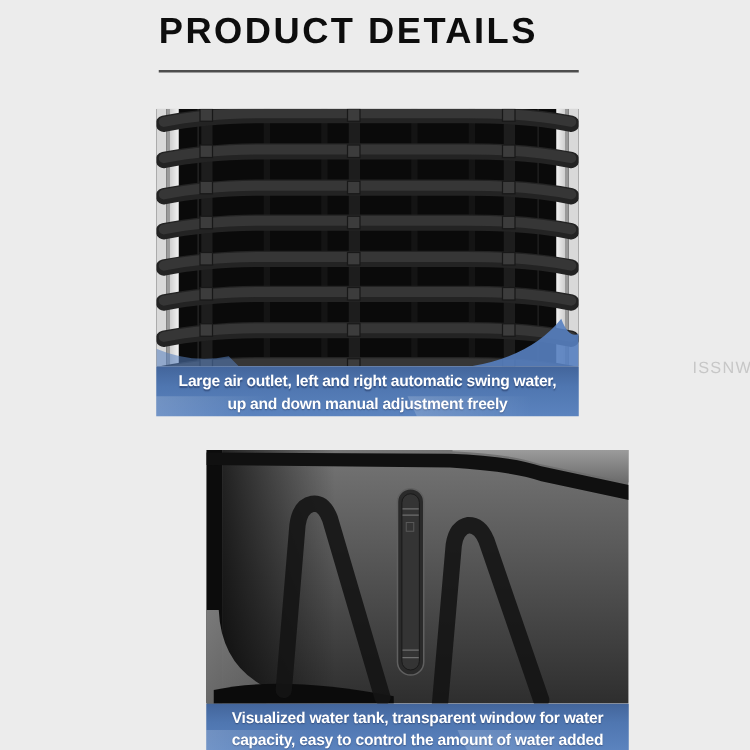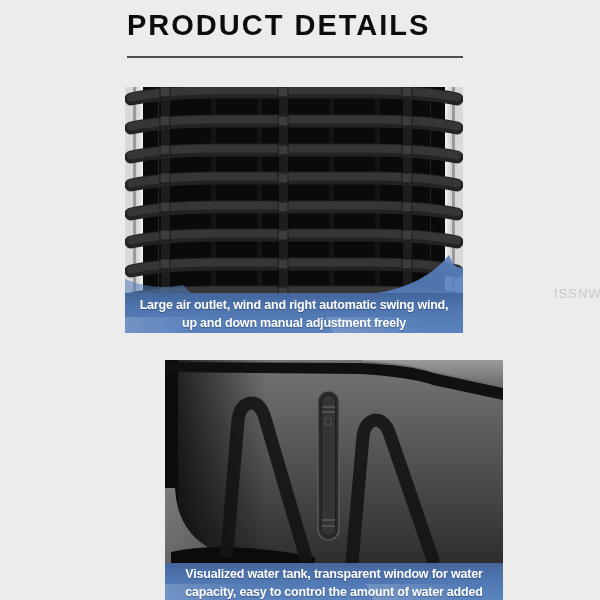--- a/index.html
+++ b/index.html
@@ -111,21 +111,21 @@
             <use href="#cliprow" y="205"></use>
         </g>
 
         <g>
           <path d="M252,206 Q300,198 324,168 Q330,184 338,180 L338,206 Z" fill="#567fc0" opacity="0.9"></path>
           <path d="M0,206 L0,192 Q28,204 58,198 L66,206 Z" fill="#567fc0" opacity="0.55"></path>
         </g>
       </svg>
     </span>
     <div class="caption cap1">
-      <span class="ln">Large air outlet, wind and right automatic swing wind,</span>
+      <span class="ln">Large air outlet, left and right automatic swing water,</span>
       <span class="ln">up and down manual adjustment freely</span>
     </div>
   </section>
 
   <section class="block block2">
     <span class="imgwrap">
       <svg width="338" height="203" viewBox="0 0 338 203" xmlns="http://www.w3.org/2000/svg">
         <defs>
           <linearGradient id="faceGrad" x1="0" y1="0" x2="0" y2="1">
             <stop offset="0" stop-color="#757575"></stop>

